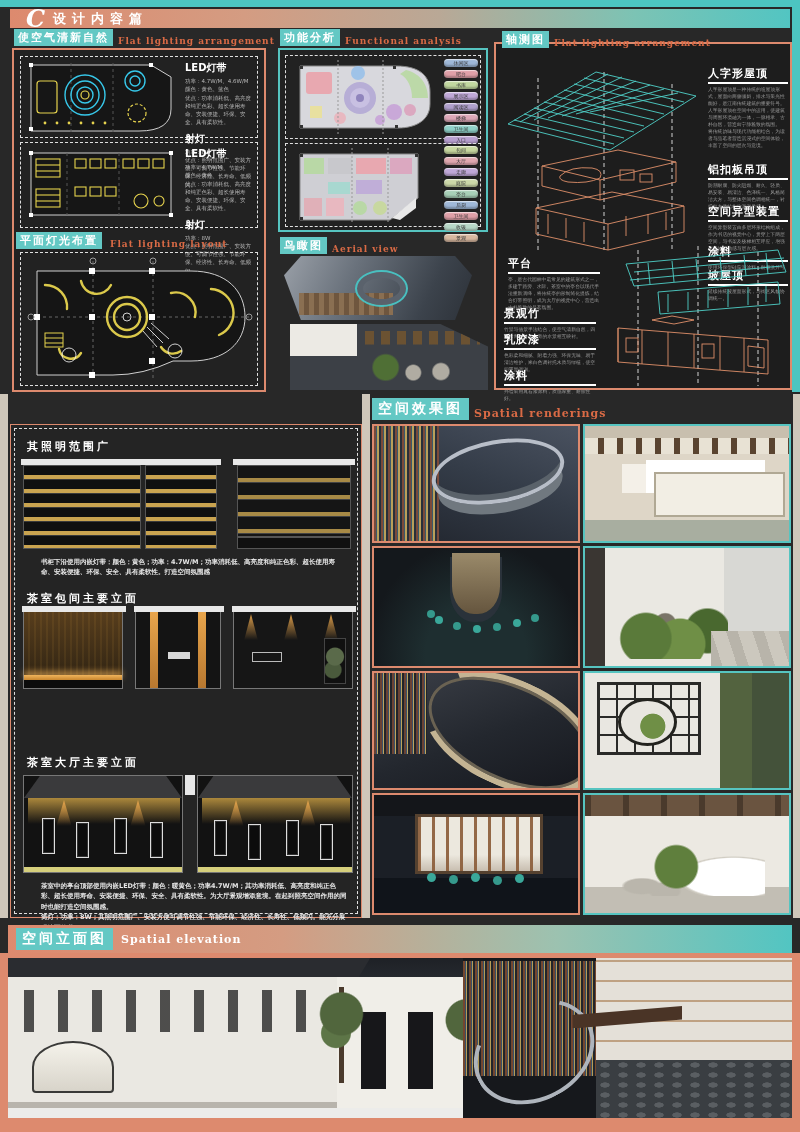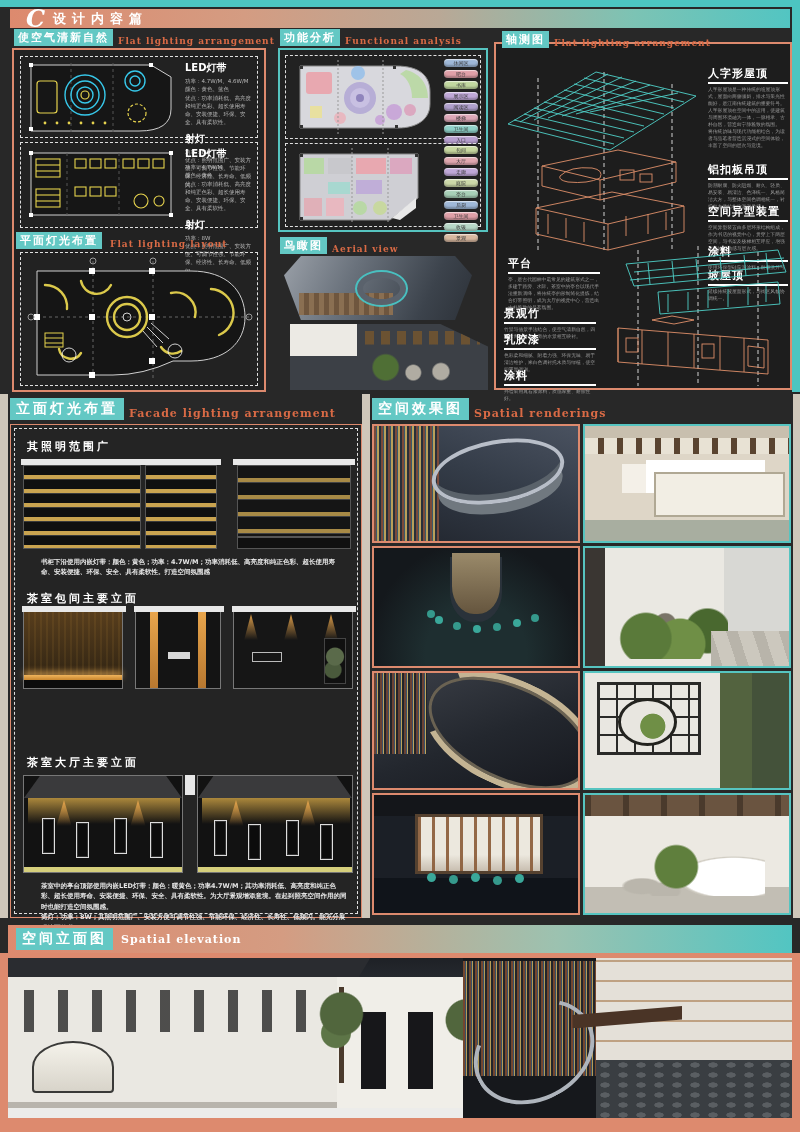--- a/index.html
+++ b/index.html
@@ -496,24 +496,20 @@
         <path d="M150,104 L166,106 L166,126 L150,124 Z"></path>
         <path d="M54,78 L74,74 L96,78 L76,82 Z"></path>
       </g>
     </svg>
   </div>
 
   <div class="abs" style="left:0;top:394px;width:8px;height:524px;background:#cfc7ba;"></div>
   <div class="abs" style="left:362px;top:394px;width:8px;height:524px;background:#cfc7ba;"></div>
   <div class="abs" style="left:793px;top:394px;width:7px;height:524px;background:#cfc7ba;"></div>
 
-  <div class="abs sec-title" style="left:10px;top:398px;">
-    <span class="tab big">立面灯光布置</span>
-    <span class="eng big">Facade lighting arrangement</span>
-  </div>
 
   <div class="abs" style="left:10px;top:424px;width:352px;height:494px;border:1px solid #dd8a6e;background:#242424;">
     <div class="abs dashed" style="left:3px;top:3px;right:3px;bottom:3px;"></div>
 
     <div class="abs fhead" style="left:16px;top:14px;">其照明范围广</div>
     <div class="abs beam" style="left:10px;top:34px;width:200px;"></div>
     <div class="abs shelfA" style="left:12px;top:40px;width:118px;height:84px;"></div>
     <div class="abs shelfA" style="left:134px;top:40px;width:72px;height:84px;"></div>
     <div class="abs beam" style="left:222px;top:34px;width:122px;"></div>
     <div class="abs shelfB" style="left:226px;top:40px;width:114px;height:72px;"></div>

